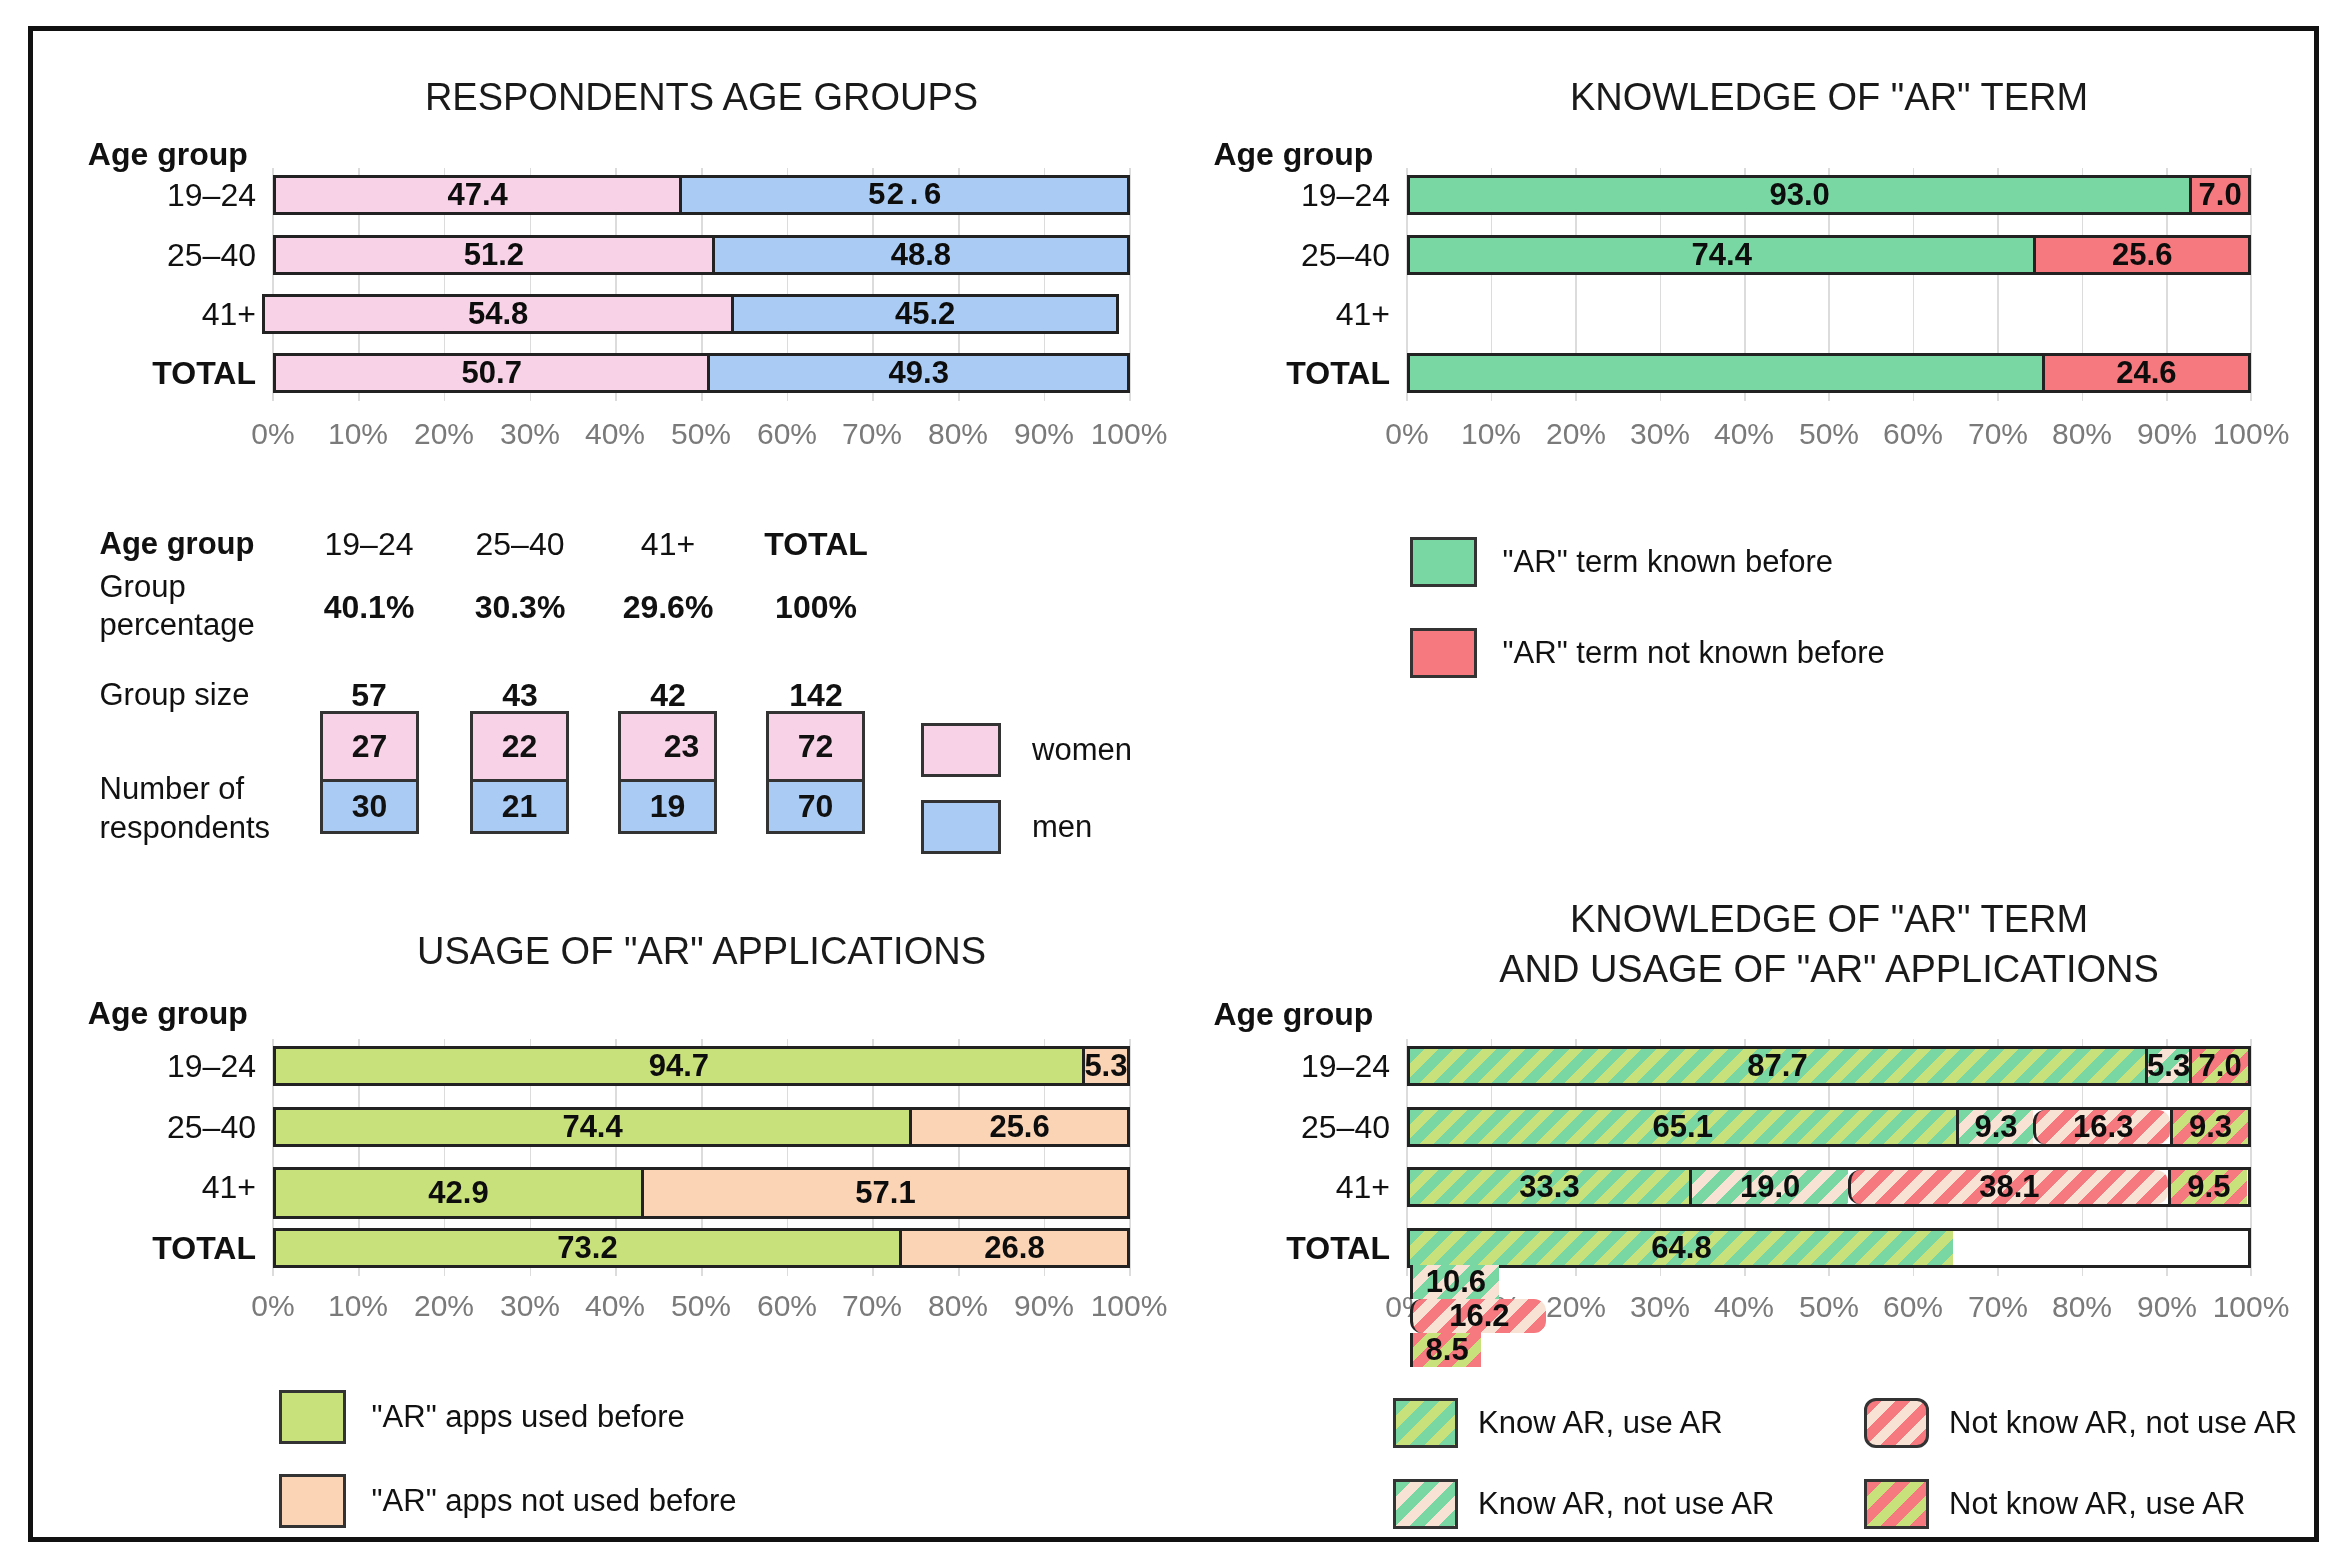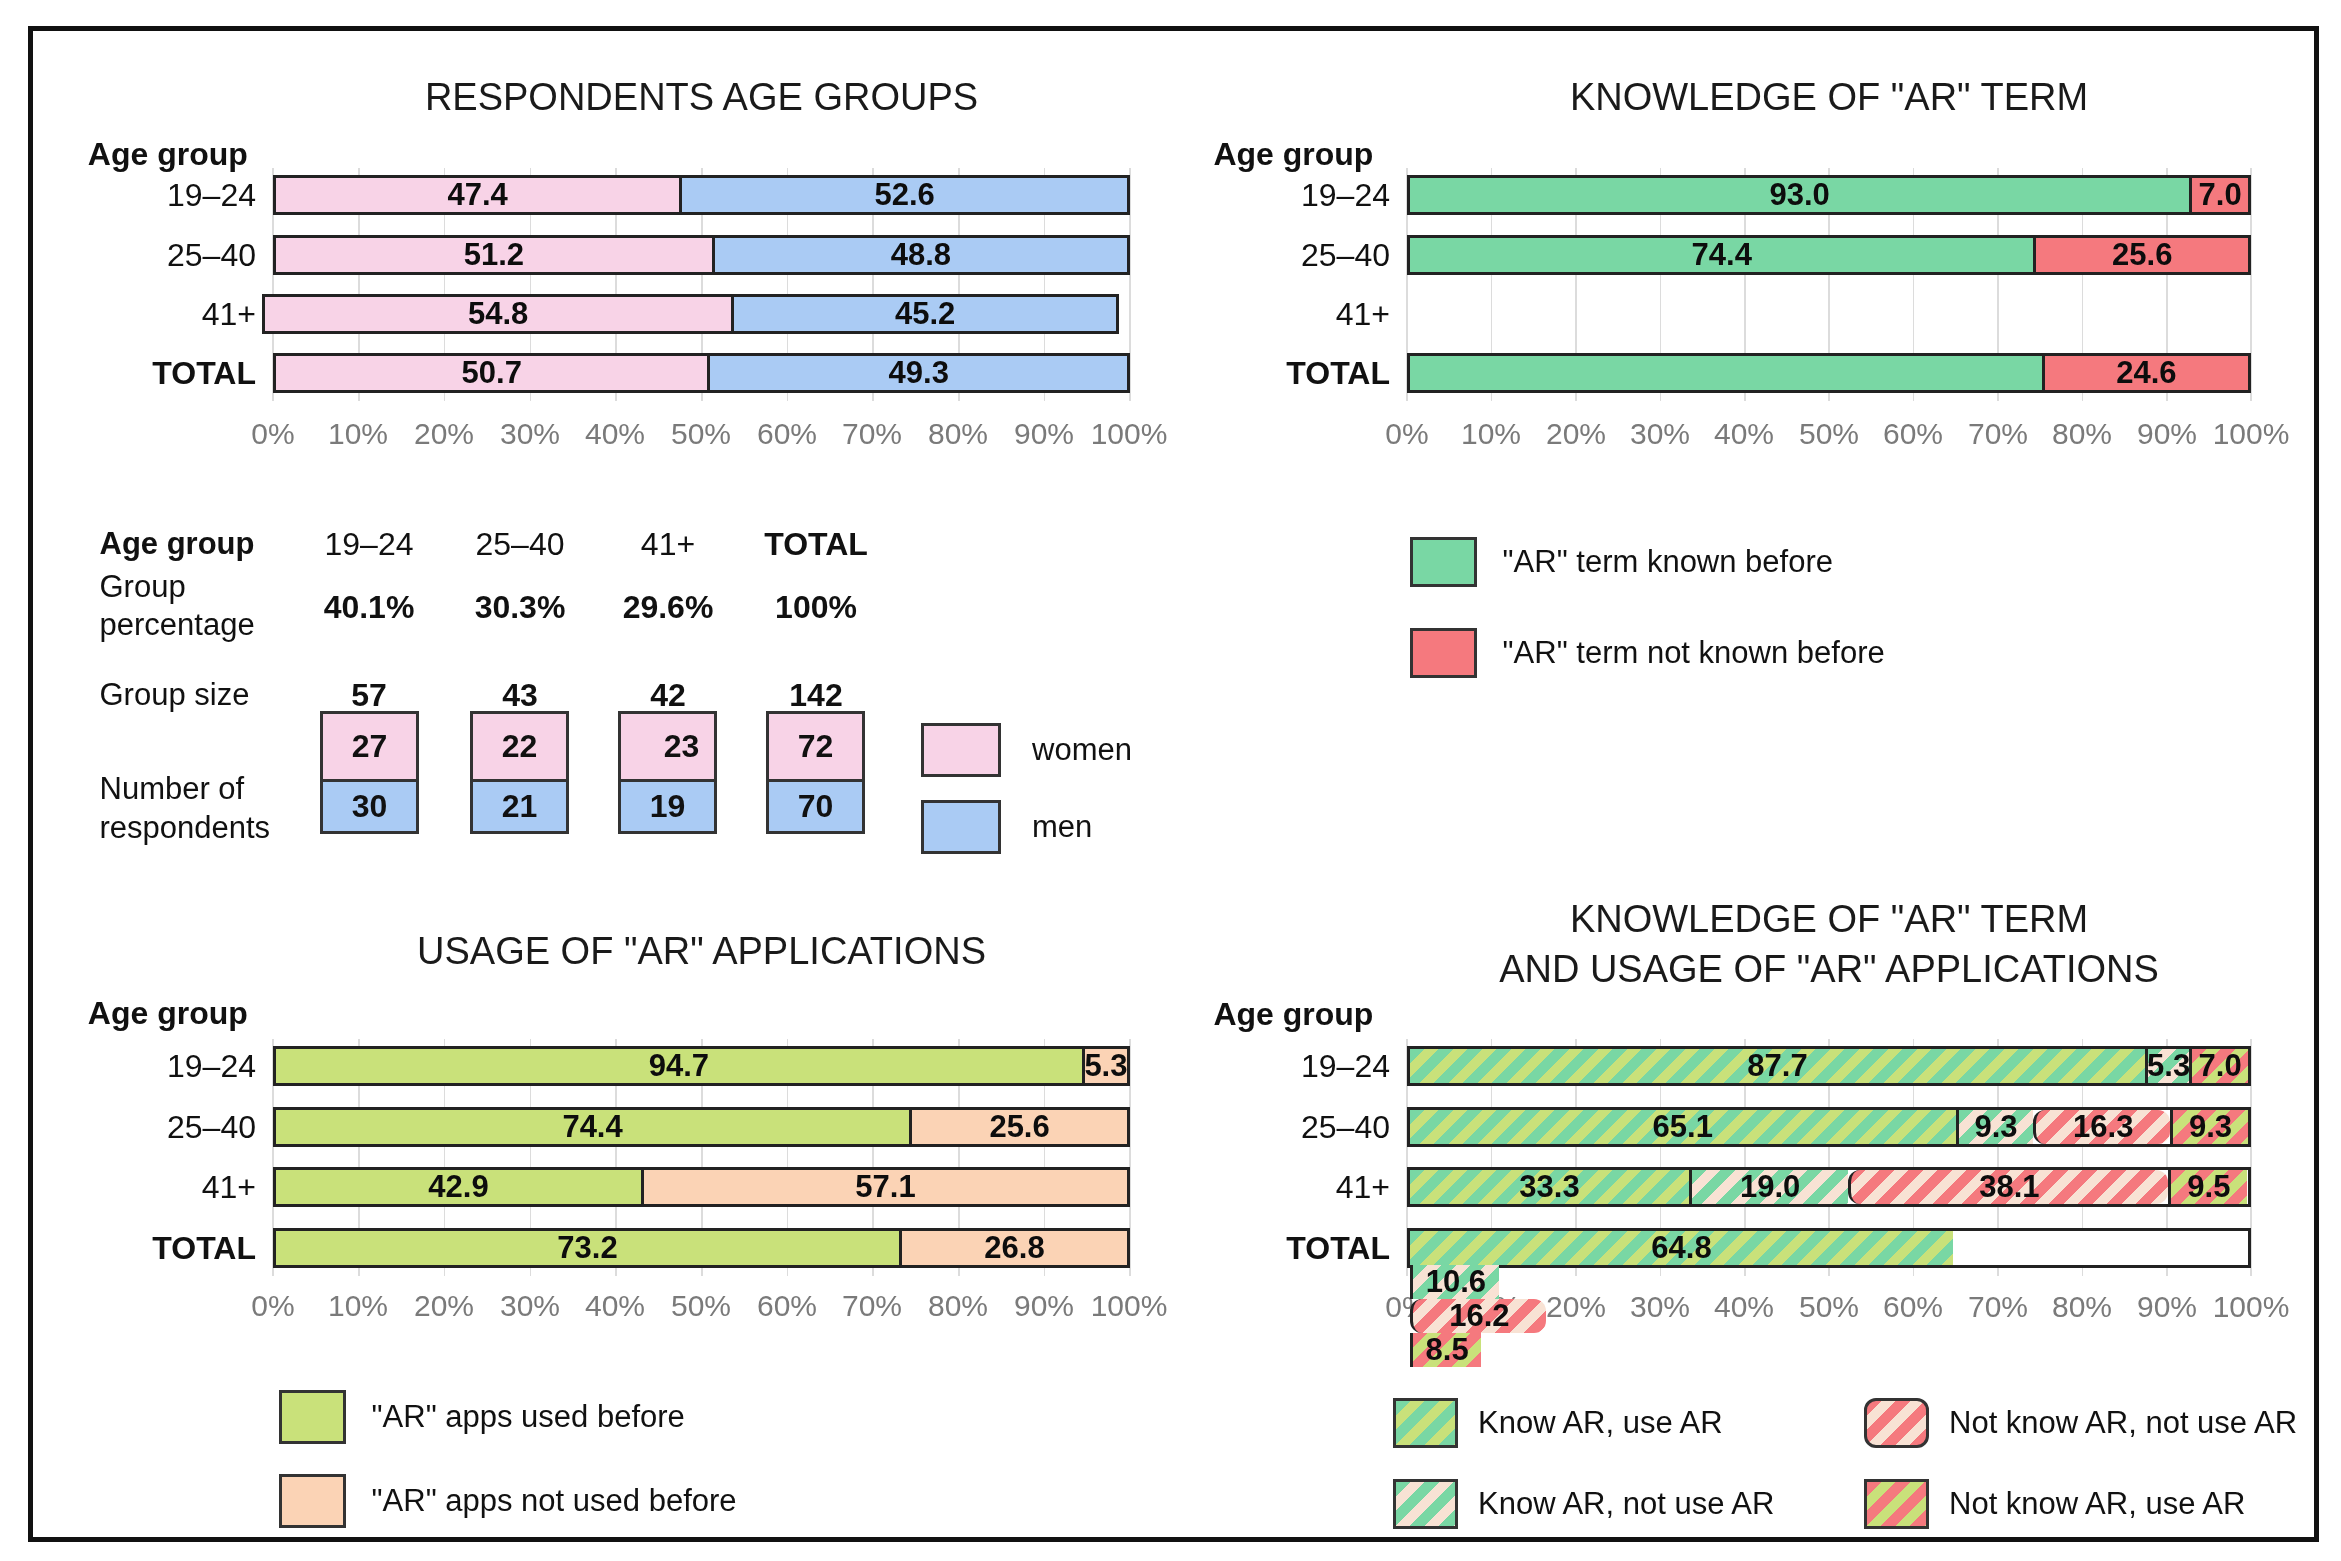--- a/index.html
+++ b/index.html
@@ -66,21 +66,21 @@
         <div class="gridline" style="left: calc(70% - 0.6px);"></div>
         <div class="gridline" style="left: calc(80% - 0.6px);"></div>
         <div class="gridline" style="left: calc(90% - 0.6px);"></div>
         <div class="gridline" style="left: calc(100% - 0.6px);"></div>
       </div>
       <div class="cat-label" style="left: 0px; width: 171px; top: 112px; line-height: 40px;">19–24</div>
       <div class="bar-row" style="left: 188px; top: 112px; width: 857px; height: 40px;">
         <div class="seg fill-women" style="width: 47.4%;">
           <span class="seg-label">47.4</span>
         </div>
-        <div class="seg fill-men" style="width: 52.6%;">
+        <div class="seg fill-men" style="width: 52.6%; font-family: Liberation Mono, monospace;">
           <span class="seg-label">52.6</span>
         </div>
       </div>
       <div class="cat-label" style="left: 0px; width: 171px; top: 172px; line-height: 40px;">25–40</div>
       <div class="bar-row" style="left: 188px; top: 172px; width: 857px; height: 40px;">
         <div class="seg fill-women" style="width: 51.2%;">
           <span class="seg-label">51.2</span>
         </div>
         <div class="seg fill-men" style="width: 48.8%;">
           <span class="seg-label">48.8</span>
@@ -253,21 +253,21 @@
       <div class="cat-label" style="left: 0px; width: 171px; top: 203px; line-height: 40px;">25–40</div>
       <div class="bar-row" style="left: 188px; top: 203px; width: 857px; height: 40px;">
         <div class="seg fill-used" style="width: 74.4%;">
           <span class="seg-label">74.4</span>
         </div>
         <div class="seg fill-notused" style="width: 25.6%;">
           <span class="seg-label">25.6</span>
         </div>
       </div>
       <div class="cat-label" style="left: 0px; width: 171px; top: 263px; line-height: 40px;">41+</div>
-      <div class="bar-row" style="left: 188px; top: 263px; width: 857px; height: 40px;">
+      <div class="bar-row" style="left: 188px; top: 263px; width: 857px; height: 52px;">
         <div class="seg fill-used" style="width: 42.9%;">
           <span class="seg-label">42.9</span>
         </div>
         <div class="seg fill-notused" style="width: 57.1%;">
           <span class="seg-label">57.1</span>
         </div>
       </div>
       <div class="cat-label total" style="left: 0px; width: 171px; top: 324px; line-height: 40px;">TOTAL</div>
       <div class="bar-row" style="left: 188px; top: 324px; width: 857px; height: 40px;">
         <div class="seg fill-used" style="width: 73.2%;">

